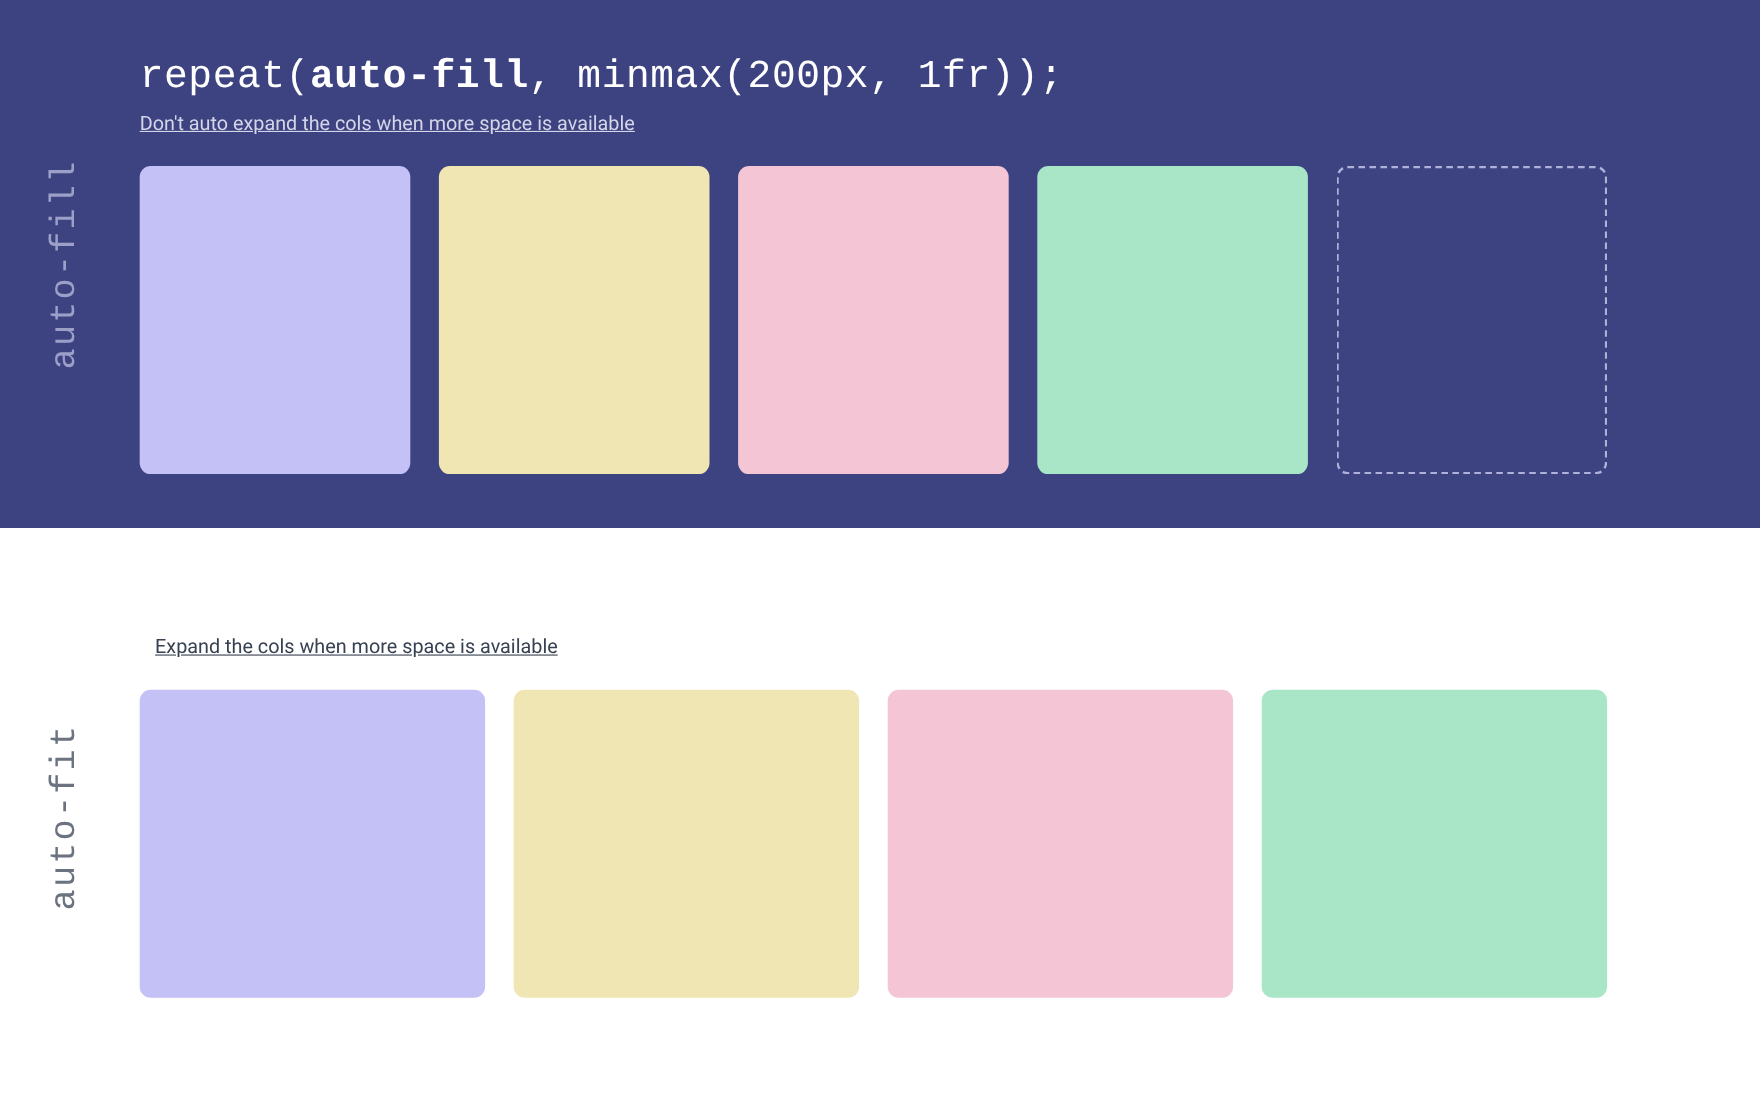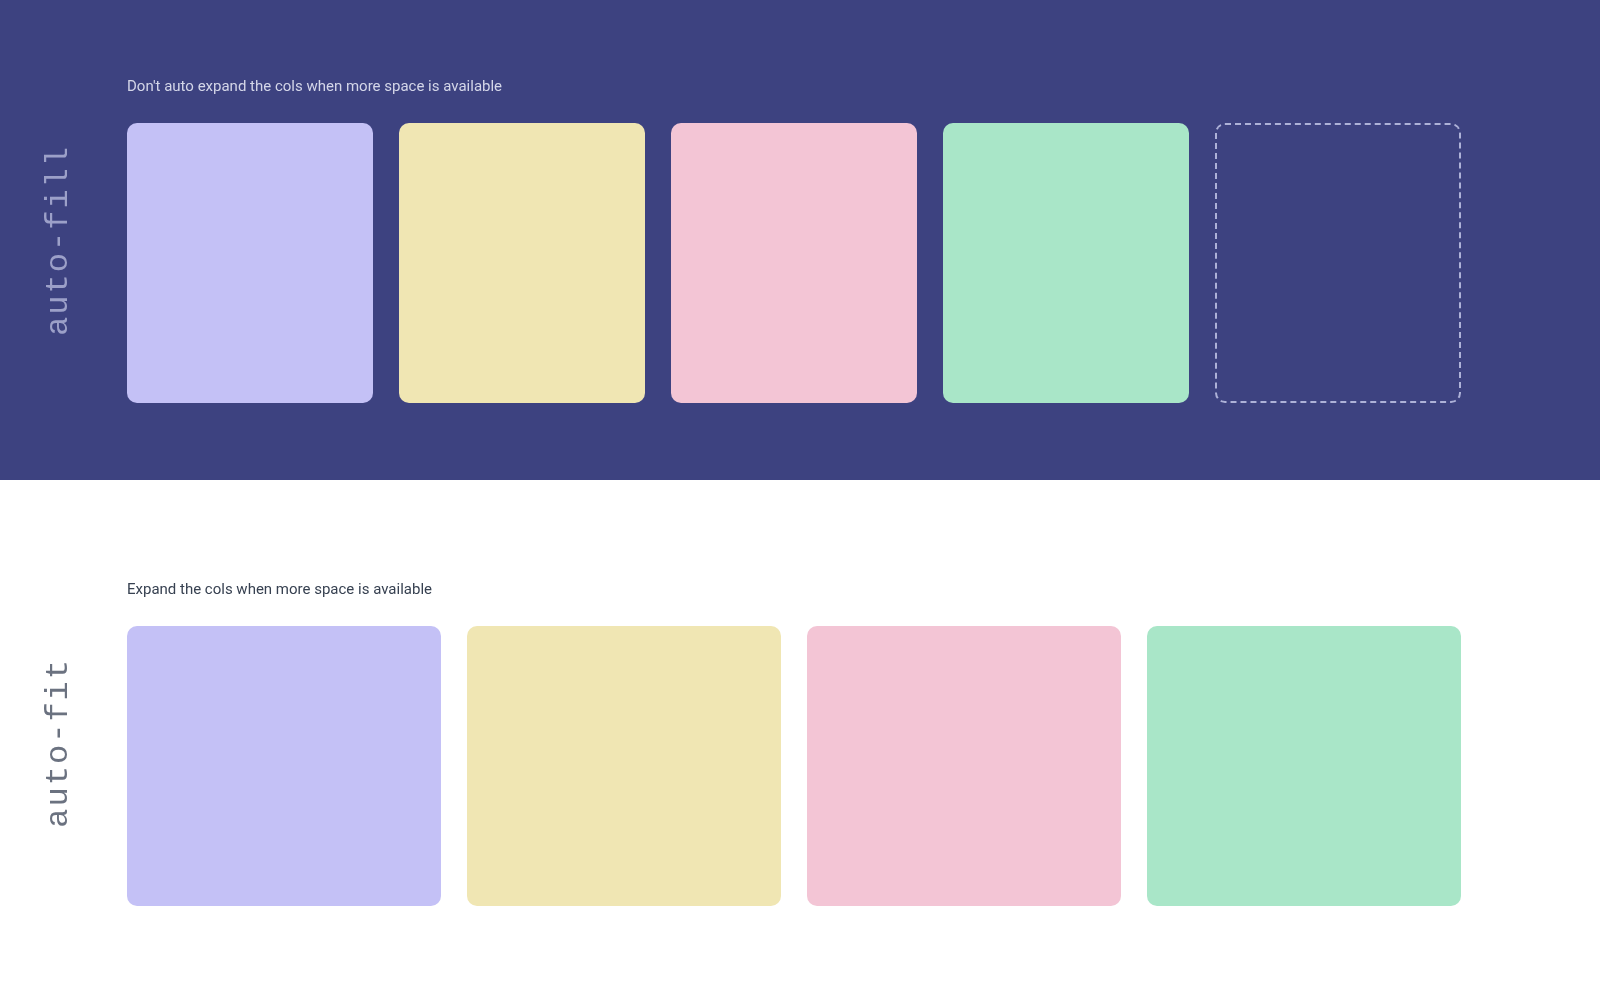--- a/index.html
+++ b/index.html
@@ -58,28 +58,30 @@
     .code-fill {
       color: #ffffff;
     }
     .code-fit {
       color: #1f2937;
     }
     .code-line .bold {
       font-weight: 700;
     }
     .description {
-      font-size: 15px;
+      font-size: 18px;
       margin-bottom: 16px;
+      text-decoration: underline;
     }
     .desc-fill {
       color: #d4d6e8;
     }
     .desc-fit {
       color: #374151;
+      margin-left: 14px;
     }
     .boxes {
       display: flex;
       gap: 26px;
     }
     .box {
       height: 280px;
       border-radius: 10px;
       flex-shrink: 0;
     }
@@ -98,20 +100,23 @@
       border-radius: 10px;
       background: transparent;
     }
   </style>
 </head>
 <body>
 
 <div class="section section-fill">
   <div class="side-label side-label-fill">auto-fill</div>
   <div class="content">
+    <div class="code-line code-fill">
+      <span>repeat(</span><span class="bold">auto-fill</span><span>, minmax(200px, 1fr));</span>
+    </div>
     <div class="description desc-fill">Don't auto expand the cols when more space is available</div>
     <div class="boxes">
       <div class="box box-fill box-purple"></div>
       <div class="box box-fill box-yellow"></div>
       <div class="box box-fill box-pink"></div>
       <div class="box box-fill box-green"></div>
       <div class="box box-fill box-dashed"></div>
     </div>
   </div>
 </div>

